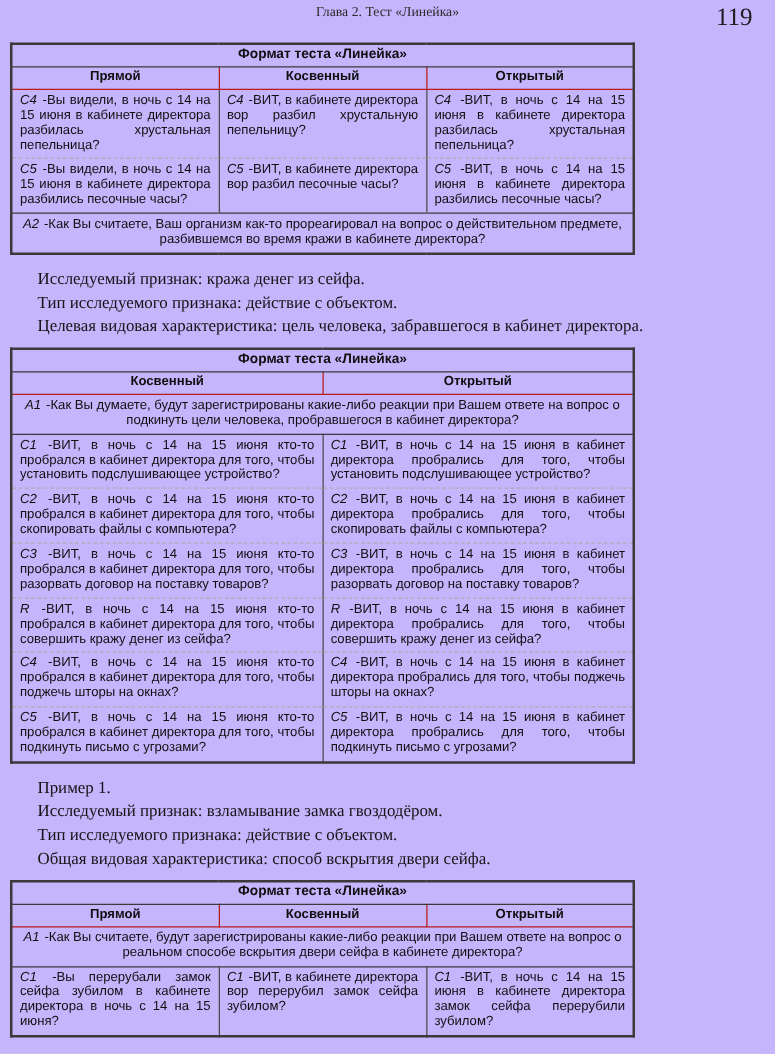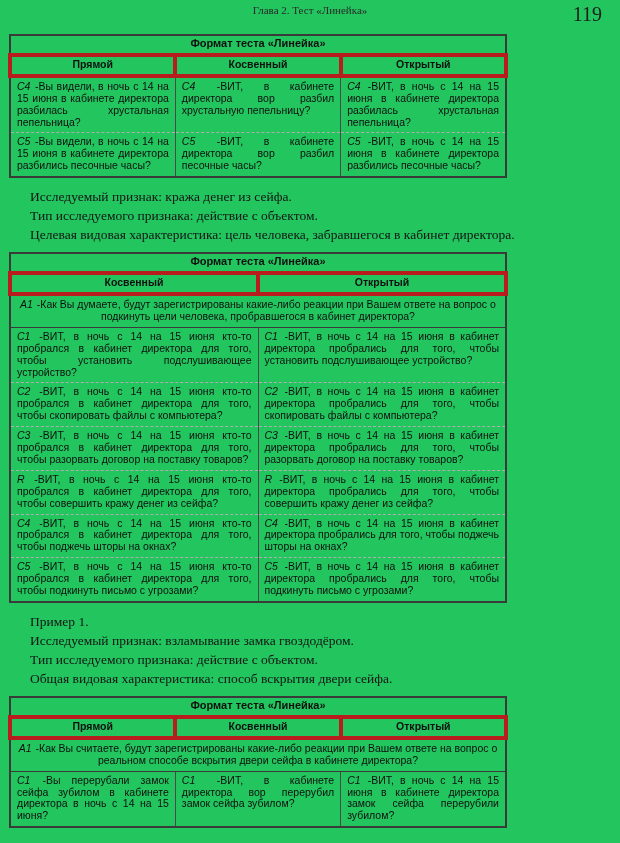--- a/index.html
+++ b/index.html
@@ -1,20 +1,20 @@
 <!DOCTYPE html>
 <html lang="ru"><head>
 <meta charset="utf-8">
 <style>
   html,body{margin:0;padding:0;background:#d8d8d6;}
   .page{
     position:relative;
     width:620px;height:843px;
     margin:0 auto;
-    background:#22c55e;
+    background:#c4b5fd;
     overflow:hidden;
     color:#161616;
     box-sizing:border-box;
   }
   
   .page-header{
     position:relative;
     height:34px;
     font-family:"Liberation Serif", serif;
   }
@@ -48,21 +48,21 @@
     text-align:justify;
   }
   table.doc-table tr.title-row td{
     border:1px solid #3a3a3a;
     text-align:center;
     font-weight:bold;
     font-size:11px;
     padding:2px 4px 3px 4px;
   }
   table.doc-table tr.head-row td{
-    border:4px solid #b91c1c;
+    border:1px solid #b91c1c;
     text-align:center;
     font-weight:bold;
     padding:2px 4px 3px 4px;
   }
   table.doc-table tr.lead-row td,
   table.doc-table tr.foot-row td{
     border-top:1px solid #3a3a3a;
     border-bottom:1px solid #3a3a3a;
   }
   table.doc-table td.center{text-align:center;}
@@ -105,20 +105,23 @@
     </tr>
     <tr class="q-row">
       <td><i class="lbl">C4</i> <span>-Вы видели, в ночь с 14 на 15 июня в кабинете директора разбилась хрустальная пепельница?</span></td>
       <td><i class="lbl">C4</i> <span>-ВИТ, в кабинете директора вор разбил хрустальную пепельницу?</span></td>
       <td><i class="lbl">C4</i> <span>-ВИТ, в ночь с 14 на 15 июня в кабинете директора разбилась хрустальная пепельница?</span></td>
     </tr>
     <tr class="q-row">
       <td><i class="lbl">C5</i> <span>-Вы видели, в ночь с 14 на 15 июня в кабинете директора разбились песочные часы?</span></td>
       <td><i class="lbl">C5</i> <span>-ВИТ, в кабинете директора вор разбил песочные часы?</span></td>
       <td><i class="lbl">C5</i> <span>-ВИТ, в ночь с 14 на 15 июня в кабинете директора разбились песочные часы?</span></td>
+    </tr>
+    <tr class="foot-row">
+      <td colspan="3" class="center"><i class="lbl">A2</i> <span>-Как Вы считаете, Ваш организм как-то прореагировал на вопрос о действительном предмете, разбившемся во время кражи в кабинете директора?</span></td>
     </tr>
   </tbody>
     </table>
 
   <div class="example">
     <p>Исследуемый признак: кража денег из сейфа.</p>
     <p>Тип исследуемого признака: действие с объектом.</p>
     <p>Целевая видовая характеристика: цель человека, забравшегося в кабинет директора.</p>
   </div>
 

